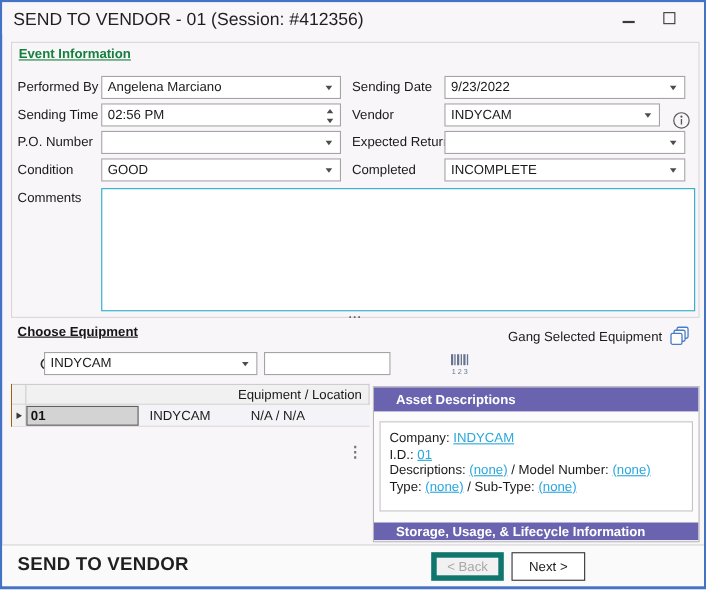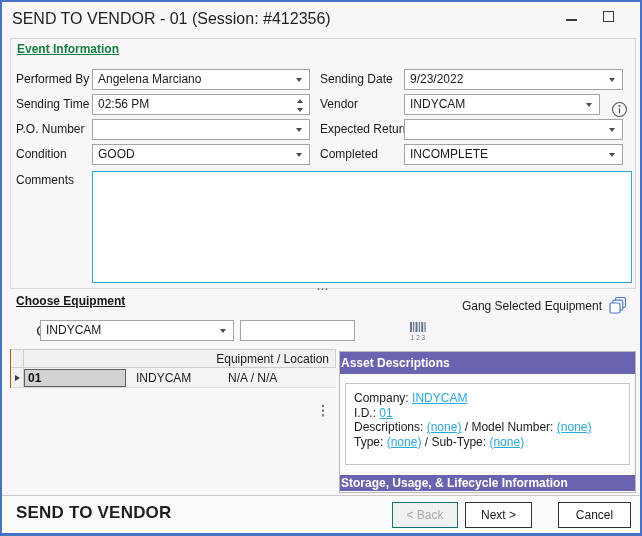--- a/index.html
+++ b/index.html
@@ -43,33 +43,33 @@
   .gh-text{flex:1;text-align:right;padding-right:6px;color:#1a1a1a;}
   .grid-row{height:20px;background:#f4f3f8;border-bottom:1px solid #dcd9dc;display:flex;align-items:center;position:relative;}
   .row-sel{width:13px;height:100%;background:#f2f1f2;border-right:1px solid #cfcccf;display:flex;align-items:center;justify-content:center;}
   .row-tri{width:0;height:0;border-left:5px solid #3a3a3a;border-top:3.5px solid transparent;border-bottom:3.5px solid transparent;}
   .cell-id{width:102px;height:18px;margin:0;background:#d3d3d3;border:1px solid #5f5f5f;font-weight:bold;padding-left:3px;line-height:16px;color:#111;}
   .cell-co{margin-left:10px;width:80px;white-space:nowrap;}
   .cell-loc{margin-left:12px;white-space:nowrap;}
   .split-v{left:314px;top:401px;color:#787878;font-size:14px;font-weight:bold;line-height:14px;}
   
   .asset{left:337px;top:349px;width:297px;height:142px;background:#fcfbfc;border:1px solid #bab7ba;overflow:hidden;}
-  .purple-bar{position:absolute;left:0;width:100%;background:#6a64b0;color:#fff;font-weight:bold;padding-left:1px;display:flex;align-items:center;}
+  .purple-bar{position:absolute;left:0;width:100%;background:#6a64b0;color:#fff;font-weight:bold;padding-left:20px;display:flex;align-items:center;}
   .bar1{top:0;height:22px;}
   .bar2{top:123px;height:16px;}
   .asset-box{position:absolute;left:5px;top:31px;width:285px;height:82px;background:#fff;border:1px solid #c6c3c6;padding:7px 8px 0 8px;line-height:14.5px;font-size:12px;}
   .a-line{white-space:nowrap;}
   .a-link{color:#2aa7dc;text-decoration:underline;cursor:pointer;}
   .a-lbl{color:#1a1a1a;}
   
   .footer-line{left:0;top:493px;width:642px;height:1px;background:#ccc9cc;}
   .footer{left:0;top:494px;width:638px;height:37px;background:#fbfafb;}
   .footer-title{position:absolute;left:14px;top:7px;font-size:17px;font-weight:bold;letter-spacing:.2px;color:#1f1f1f;white-space:nowrap;}
   .btn{position:absolute;top:6px;height:26px;background:#fff;border:1px solid #323232;color:#1a1a1a;font-family:"Liberation Sans",sans-serif;font-size:12px;display:flex;align-items:center;justify-content:center;cursor:default;}
-  .btn-disabled{background:#f2f1f2;border:1px solid #0f766e;color:#a8a6a8;}
+  .btn-disabled{background:#f2f1f2;border:5px solid #0f766e;color:#a8a6a8;}
   svg{display:block;}
 </style>
 </head>
 <body>
 
 <div class="win">
 
   
   <div class="abs titlebar">
     <div class="title-text">SEND TO VENDOR - 01 (Session: #412356)</div>
@@ -245,16 +245,15 @@
     </div>
     <div class="purple-bar bar2">Storage, Usage, &amp; Lifecycle Information</div>
   </div>
 
   
   <div class="abs footer-line"></div>
   <div class="abs footer">
     <div class="footer-title">SEND TO VENDOR</div>
     <div class="btn btn-disabled" style="left:390px;width:66px;">&lt; Back</div>
     <div class="btn" style="left:463px;width:67px;">Next &gt;</div>
-    <div class="btn" style="left:556px;width:73px;">Cancel</div>
   </div>
 
 </div>
 
 </body></html>

